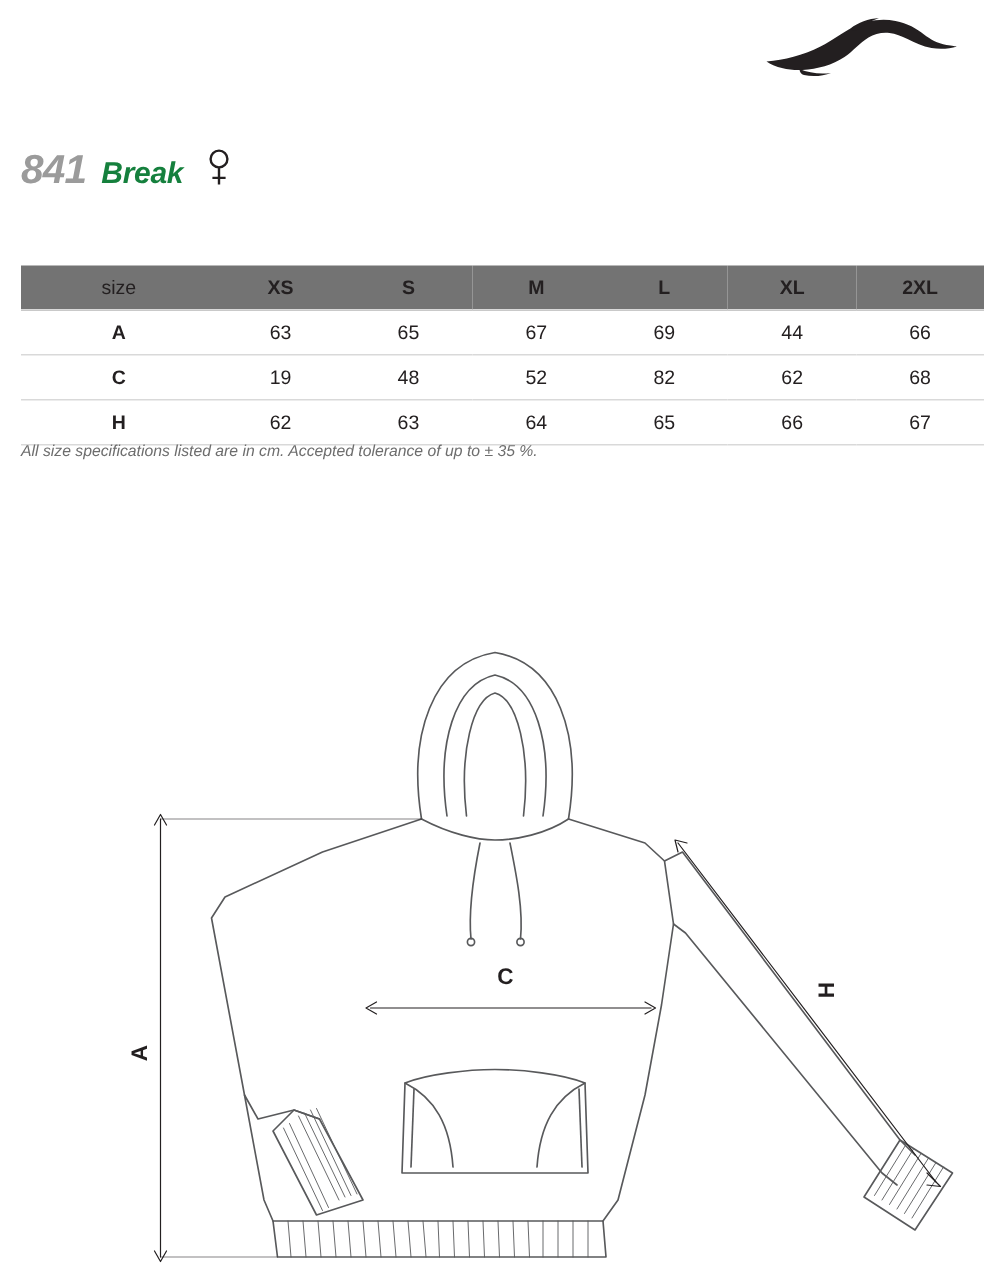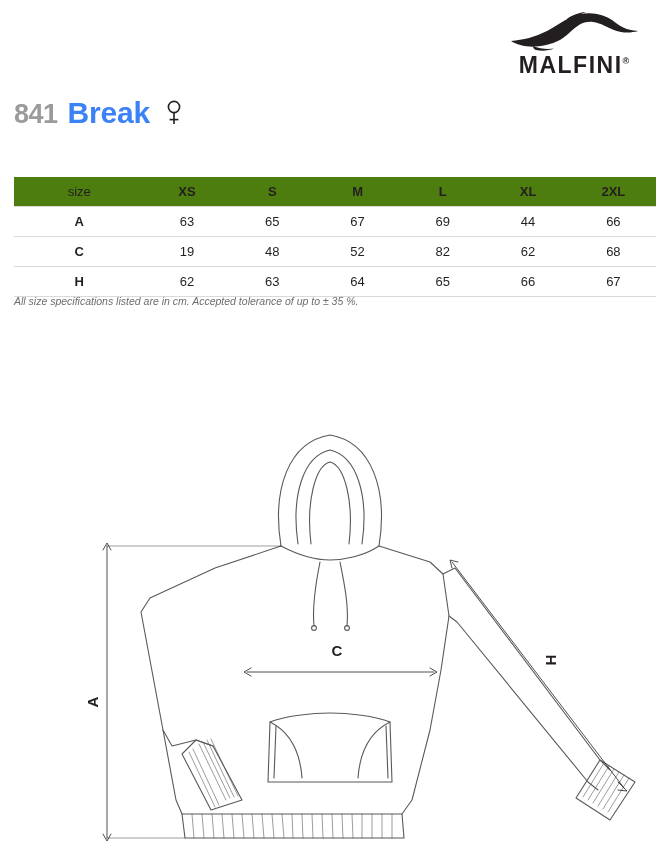--- a/index.html
+++ b/index.html
@@ -52,31 +52,32 @@
   }
 
   
   .title-row {
     position: absolute;
     top: 96px;
     left: 14px;
     display: flex;
     align-items: baseline;
     gap: 10px;
+    font-style: italic;
   }
   .title-code {
     font-size: 27px;
     font-weight: bold;
     color: #9b9b9b;
     letter-spacing: -0.5px;
   }
   .title-name {
-    font-size: 30px;
-    font-weight: bold;
-    color: #3b82f6;
+    font-size: 20px;
+    font-weight: bold;
+    color: #15803d;
     letter-spacing: -0.2px;
   }
   .gender-icon {
     margin-left: 6px;
     width: 16px;
     height: 26px;
     position: relative;
     top: 3px;
   }
 
@@ -114,21 +115,21 @@
     font-size: 13px;
     font-weight: normal;
   }
   .size-table thead th.col-size {
     font-weight: normal;
   }
   .size-table thead th:not(.col-size) {
     font-weight: bold;
   }
   .size-table thead tr {
-    background: #4d7c0f;
+    background: #737373;
   }
   .size-table tbody tr {
     border-bottom: 1px solid #d9d9d9;
   }
   .size-table tbody tr:first-child {
     border-top: 1px solid #d9d9d9;
   }
   .size-table tbody td.rowlabel {
     font-weight: bold;
   }
@@ -158,21 +159,20 @@
 <body>
 
 <div class="page">
 
   <div class="brand">
     <svg class="brand-bird" viewBox="0 0 130 42">
       <path fill="#231f20" d="M2,31 C14,30 26,27 38,21 C46,17 52,12 60,8 C68,4 78,2 88,4 C96,5.5 102,9 107,13 C111,16 116,19 122,20 C126,20.6 128,20.8 129,21 C124,22.5 118,23 112,22 C106,21 101,18.5 96,16 C92,14 88,12.5 84,12 C79,11.4 74,12.6 70,15 C64,18.6 60,24 54,28 C46,33.4 36,36 26,36.6 C18,37 9,35.6 2,31 Z"></path>
       <path fill="#231f20" d="M58,9 C63,5 70,2.5 77,2 C72,4 67,6.4 63,9.6 C61.4,10.8 59.4,10.6 58,9 Z"></path>
       <path fill="#231f20" d="M24,36 C30,38.6 38,39.6 45,38.6 C40,40.6 33,41.4 27,40 C25,39.5 24,38 24,36 Z"></path>
     </svg>
-    <div class="brand-name"><span>MALFINI</span><sup>®</sup></div>
   </div>
 
   <div class="title-row">
     <span class="title-code">841</span>
     <span class="title-name">Break</span>
     <svg class="gender-icon" viewBox="0 0 16 26">
       <circle cx="8" cy="7" r="5.6" fill="none" stroke="#231f20" stroke-width="1.6"></circle>
       <line x1="8" y1="12.8" x2="8" y2="24" stroke="#231f20" stroke-width="1.6"></line>
       <line x1="3.6" y1="19.6" x2="12.4" y2="19.6" stroke="#231f20" stroke-width="1.6"></line>
     </svg>

